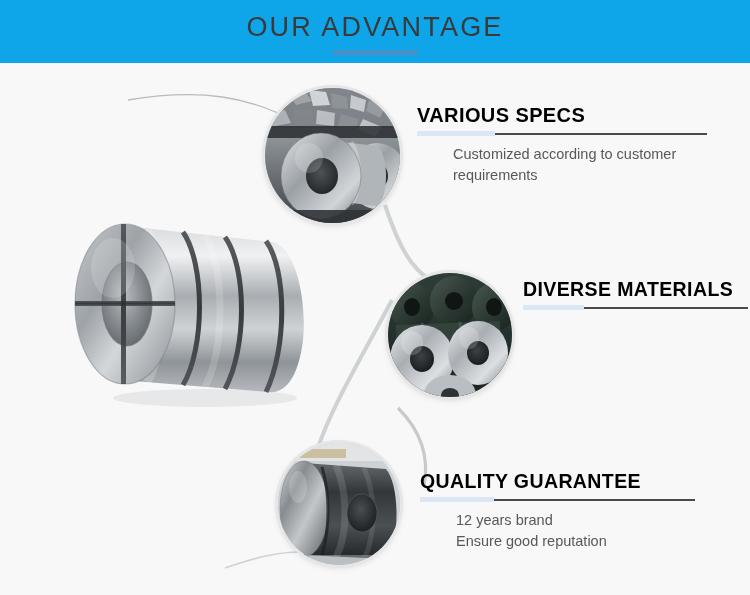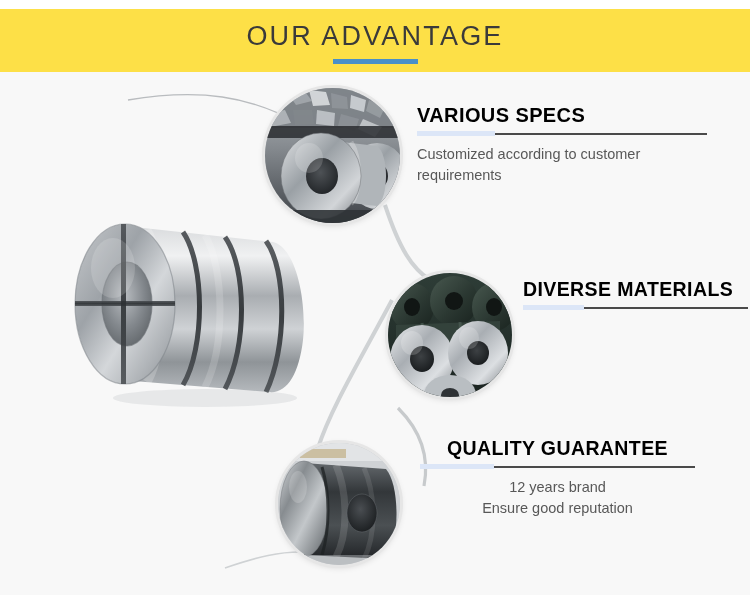--- a/index.html
+++ b/index.html
@@ -21,23 +21,22 @@
     overflow: hidden;
   }
 
   
   .header {
     position: absolute;
     left: 0;
     top: 0;
     width: 750px;
     height: 63px;
-    background: #fde047;
+    background: #0ea5e9;
     z-index: 6;
-    margin-top: 9px;
   }
   .page-title {
     position: absolute;
     left: 0;
     top: 12px;
     width: 750px;
     text-align: center;
     font-size: 27px;
     font-weight: 300;
     letter-spacing: 2.2px;
@@ -99,21 +98,21 @@
   #thumb-2 { left: 388px; top: 273px; width: 124px; height: 124px; }
   #thumb-3 { left: 278px; top: 443px; width: 122px; height: 122px; }
 
   
   .feature {
     position: absolute;
     z-index: 4;
   }
   #feature-1 { left: 417px; top: 103px; width: 290px; }
   #feature-2 { left: 523px; top: 277px; width: 225px; }
-  #feature-3 { left: 420px; top: 436px; width: 275px; text-align: center; }
+  #feature-3 { left: 420px; top: 469px; width: 275px; }
 
   .feature-heading {
     font-size: 20px;
     font-weight: bold;
     color: #000000;
     letter-spacing: 0.4px;
     line-height: 24px;
     white-space: nowrap;
   }
   #feature-2 .feature-heading,
@@ -141,21 +140,21 @@
     height: 5px;
     background: #dce6f7;
   }
 
   .feature-desc {
     font-size: 14.5px;
     line-height: 21px;
     color: #585858;
     font-weight: normal;
   }
-  .feature-desc span { display: block; }
+  .feature-desc span { display: block; margin-left: 36px; }
 </style>
 </head>
 <body>
 
 <div class="page">
 
   <div class="body-band"></div>
 
   <div class="header">
     <div class="page-title">OUR ADVANTAGE</div>

